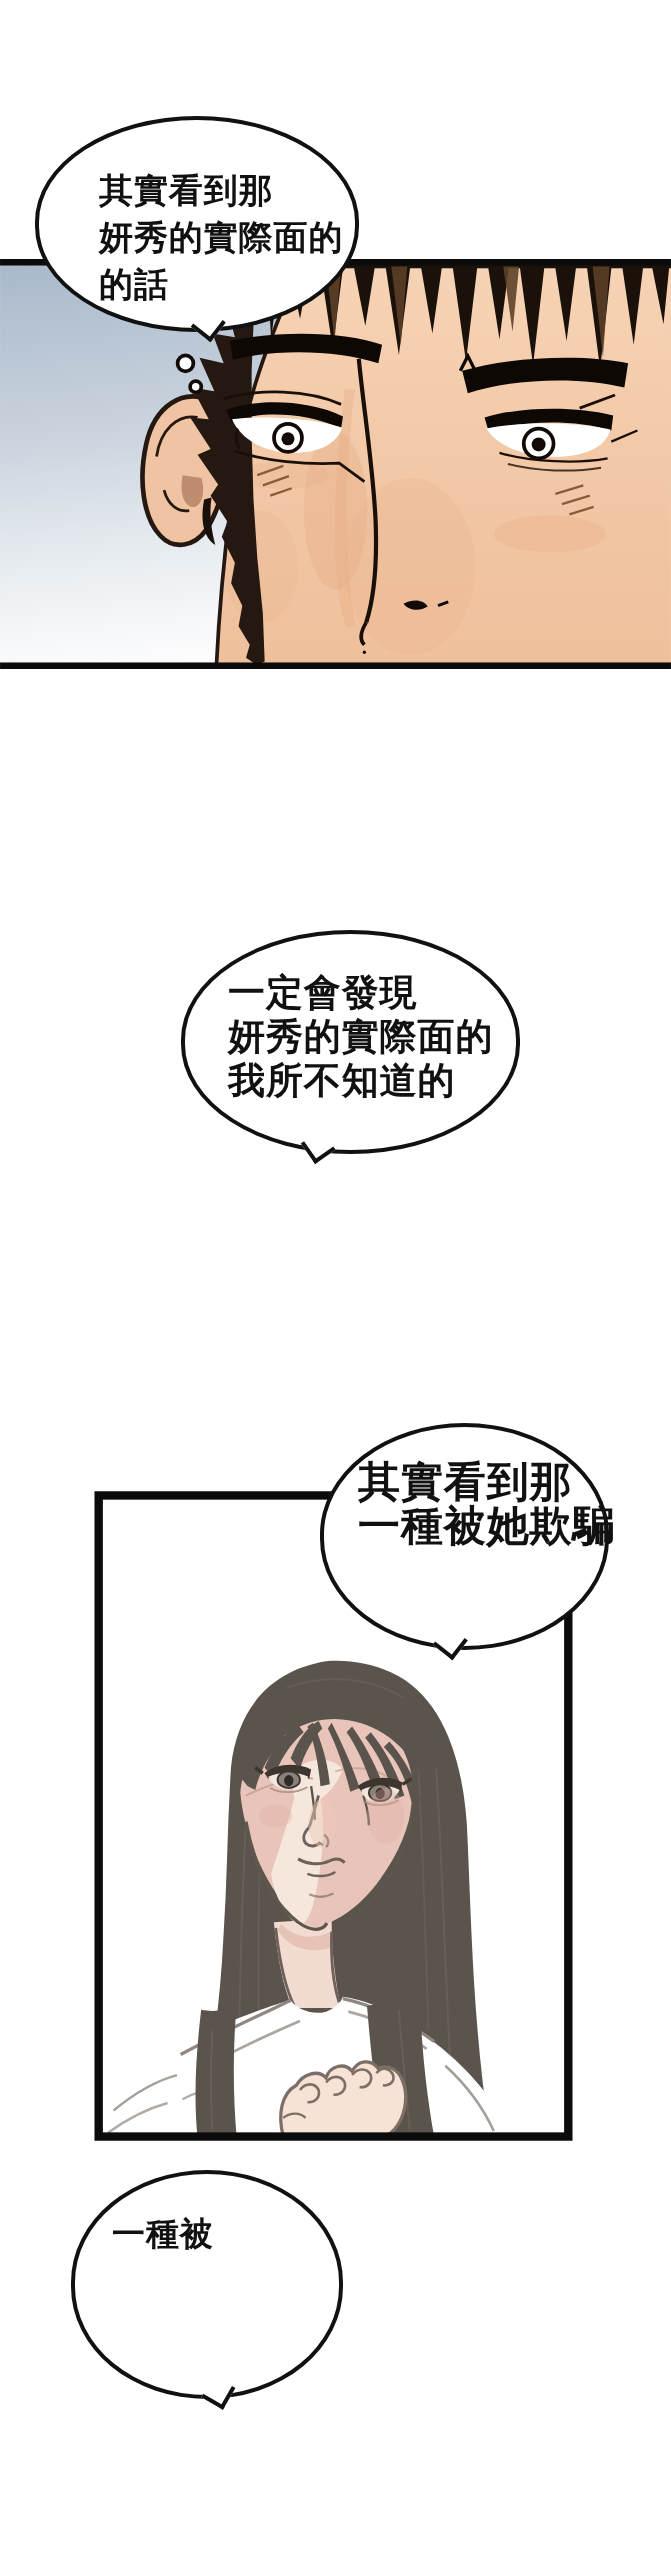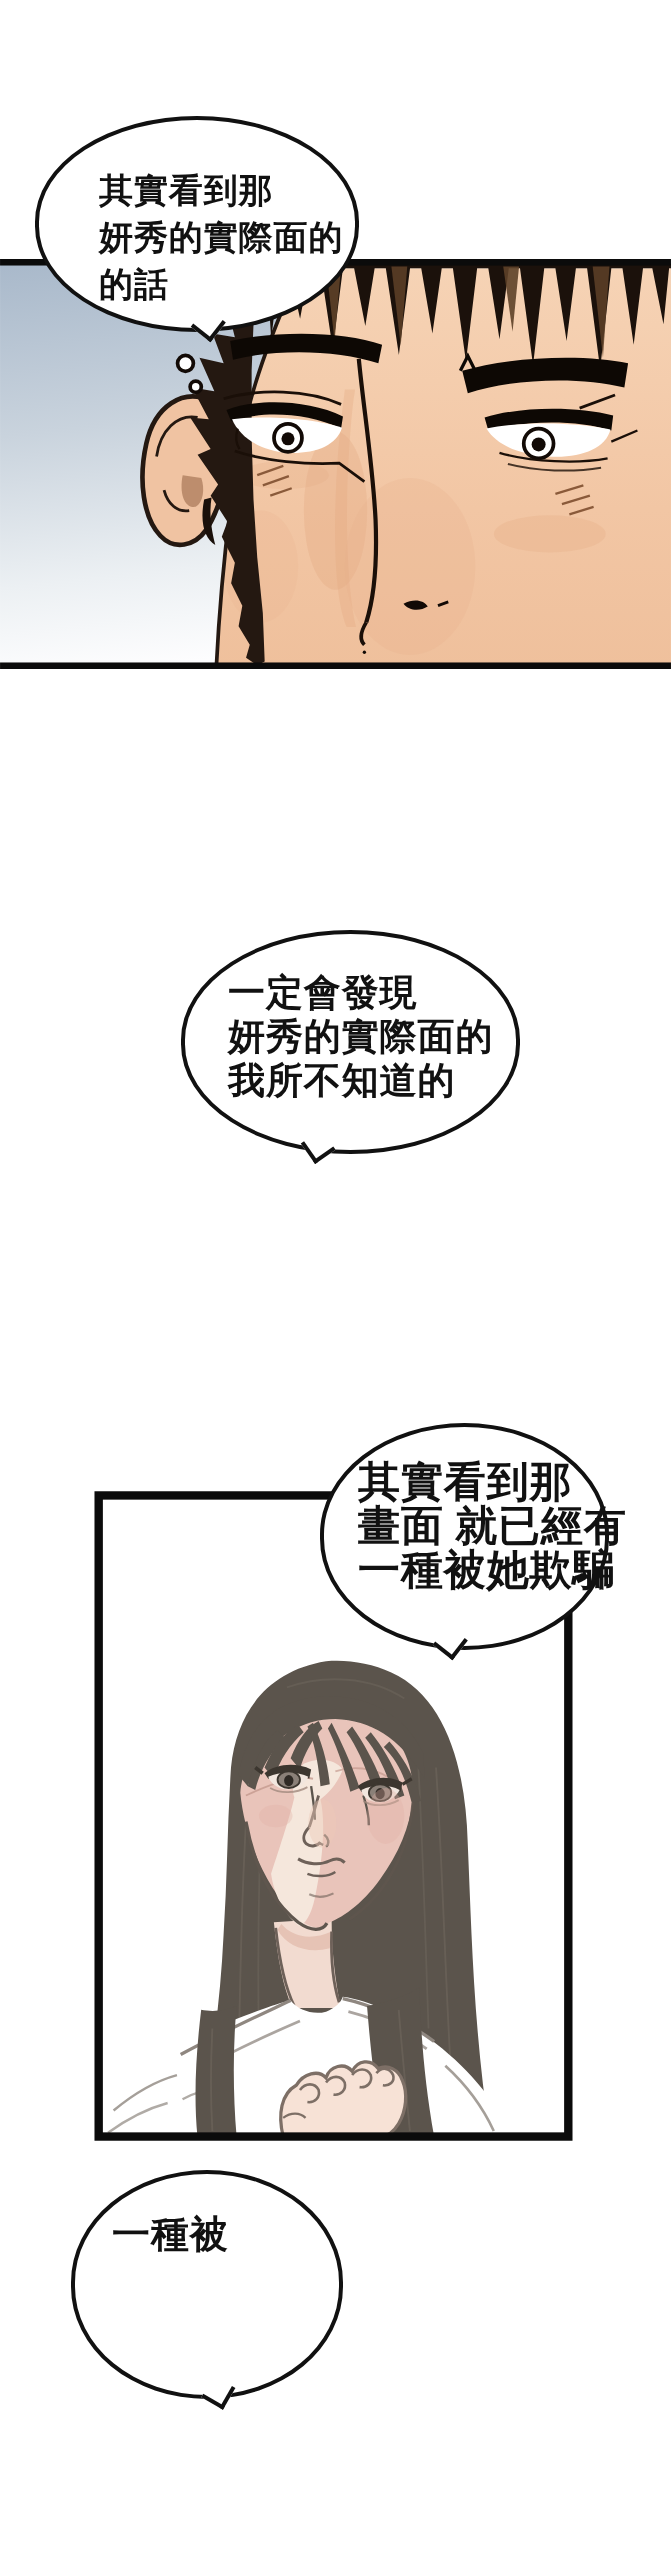--- a/index.html
+++ b/index.html
@@ -26,21 +26,21 @@
   #bubble1 { left:35px;  top:116px;  width:324px; height:216px;
              padding:47px 9.3px 0 60px; font-size:34px; line-height:47px; }
   #bubble1::after { left:157px; }
   #bubble2 { left:181px; top:930px;  width:339px; height:224px;
              padding:37px 9.3px 0 43px; font-size:37px; line-height:44px; }
   #bubble2::after { left:121px; transform:rotate(55deg); }
   #bubble3 { left:320px; top:1423px; width:289px; height:227px;
              padding:33px 7.5px 0 34px;  font-size:42px; line-height:44px;font-family:Liberation Serif, serif; }
   #bubble3::after { left:114px; }
   #bubble4 { left:71px;  top:2170px; width:272px; height:229px;
-             padding:36px 9.3px 0 37px; font-size:38px; line-height:48px; }
+             padding:36px 9.3px 0 37px; font-size:33px; line-height:48px; }
   #bubble4::after { left:131px; transform:rotate(30deg); bottom:-9.3px; }
 </style>
 </head>
 <body>
 
 <div class="page">
 
   <svg id="panel1" class="panel-svg" viewBox="0 0 720 440" xmlns="http://www.w3.org/2000/svg">
     <defs>
       <linearGradient id="p1bg" x1="0" y1="0" x2="0.18" y2="1">
@@ -251,21 +251,20 @@
   </div>
 
   <div id="bubble2" class="bubble">
     <span class="ln">一定會發現</span>
     <span class="ln">妍秀的實際面的</span>
     <span class="ln">我所不知道的</span>
   </div>
 
   <div id="bubble3" class="bubble">
     <span class="ln">其實看到那</span>
-    <span class="ln">畫面 就已經有</span>
     <span class="ln">一種被她欺騙</span>
   </div>
 
   <div id="bubble4" class="bubble">
     <span class="ln">一種被</span>
   </div>
 
 </div>
 
 

